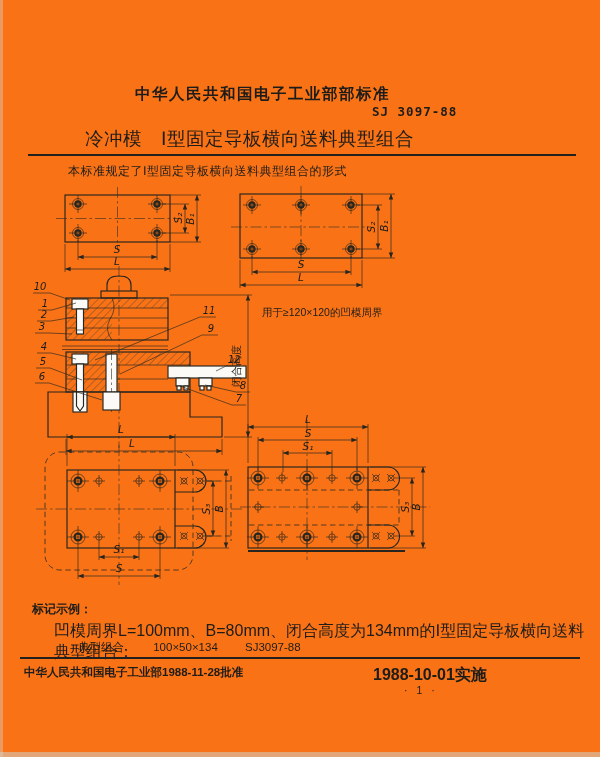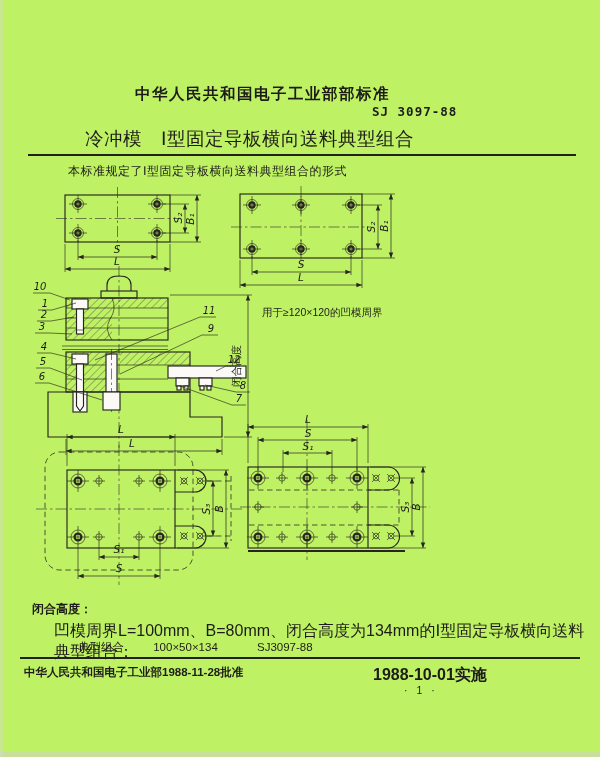--- a/index.html
+++ b/index.html
@@ -1,29 +1,29 @@
 <!DOCTYPE html>
 <html><head>
 <meta charset="utf-8">
 <style>
   html,body{margin:0;padding:0;background:#9a9a96;}
-  .page{position:relative;width:600px;height:757px;background:#bef264;overflow:hidden;
+  .page{position:relative;width:600px;height:757px;background:#f97316;overflow:hidden;
         font-family:"Liberation Sans",sans-serif;color:#1d1c18;}
   .abs{position:absolute;}
   .org{left:135px;top:84px;width:330px;font-size:15.5px;font-weight:bold;letter-spacing:1.5px;}
   .stdno{left:372px;top:104px;font-family:"DejaVu Sans Mono",monospace;font-size:12.5px;font-weight:bold;letter-spacing:1px;}
   .title{left:85px;top:126px;width:460px;font-size:18.5px;font-weight:normal;letter-spacing:.5px;}
   .rule1{left:28px;top:154px;width:548px;height:2px;background:#22211d;}
   .scope{left:68px;top:163px;font-size:12px;letter-spacing:.5px;}
   .mark-head{left:32px;top:601px;font-size:12px;font-weight:bold;}
   .mark-desc{left:54px;top:621px;font-size:16px;}
   .mark-desig{left:78px;top:640px;font-size:11.5px;}
   .mark-desig span{display:inline-block;}
   .mk-size{margin-left:26px;}
-  .mk-code{margin-left:36px;}
+  .mk-code{margin-left:24px;}
   .rule2{left:20px;top:657px;width:560px;height:2px;background:#22211d;}
   .approved{left:24px;top:665px;font-size:11.5px;font-weight:bold;}
   .implemented{left:373px;top:665px;font-size:16px;font-weight:bold;}
   .pageno{left:404px;top:684px;font-size:10.5px;letter-spacing:3px;}
   .edge-b{left:0;bottom:0;width:100%;height:5px;background:#cfcfca;opacity:.55;}
   .edge-l{left:0;top:0;width:3px;height:100%;background:#d8d8d3;opacity:.4;}
   
   .s{stroke:#26251f;fill:none;stroke-width:1.15px;}
   .sw{stroke:#26251f;fill:#fbfaf7;stroke-width:1.15px;}
   .t{stroke:#26251f;fill:none;stroke-width:.65px;}
@@ -392,21 +392,21 @@
       <line class="dm" x1="412" y1="478" x2="412" y2="536" marker-start="url(#ar)" marker-end="url(#ar)"></line>
       <text class="dim" x="409" y="507" text-anchor="middle" transform="rotate(-90 409 507)">S₃</text>
       <line class="t" x1="370" y1="467" x2="426" y2="467"></line>
         <line class="t" x1="370" y1="548" x2="426" y2="548"></line>
       <line class="dm" x1="423" y1="467" x2="423" y2="548" marker-start="url(#ar)" marker-end="url(#ar)"></line>
       <text class="dim" x="420" y="507" text-anchor="middle" transform="rotate(-90 420 507)">B</text>
       <line x1="248" y1="551" x2="405" y2="551" stroke="#26251f" stroke-width="2.2"></line>
     </g>
   </svg>
 
-  <div class="abs mark-head">闭合高度：</div>
+  <div class="abs mark-head">标记示例：</div>
   <div class="abs mark-desc">凹模周界L=100mm、B=80mm、闭合高度为134mm的Ⅰ型固定导板横向送料典型组合：</div>
   <div class="abs mark-desig">
     <span>典型组合</span>
     <span class="mk-size">100×50×134</span>
     <span class="mk-code">SJ3097-88</span>
   </div>
 
   <div class="abs rule2"></div>
   <div class="abs approved">中华人民共和国电子工业部1988-11-28批准</div>
   <div class="abs implemented">1988-10-01实施</div>

